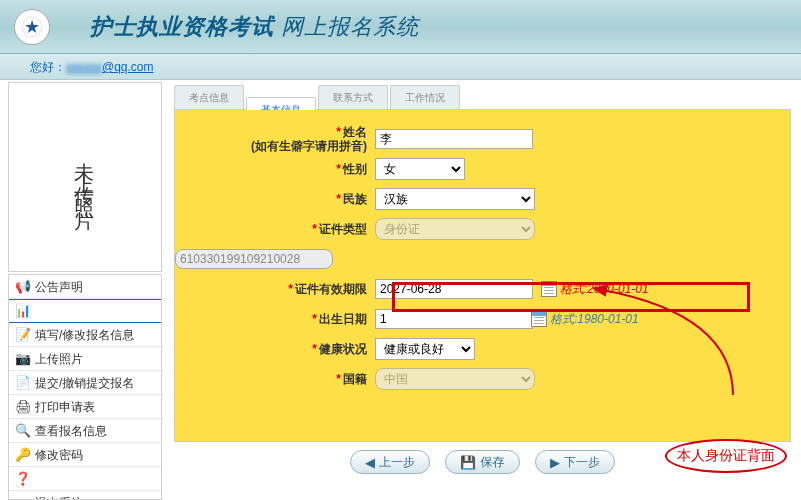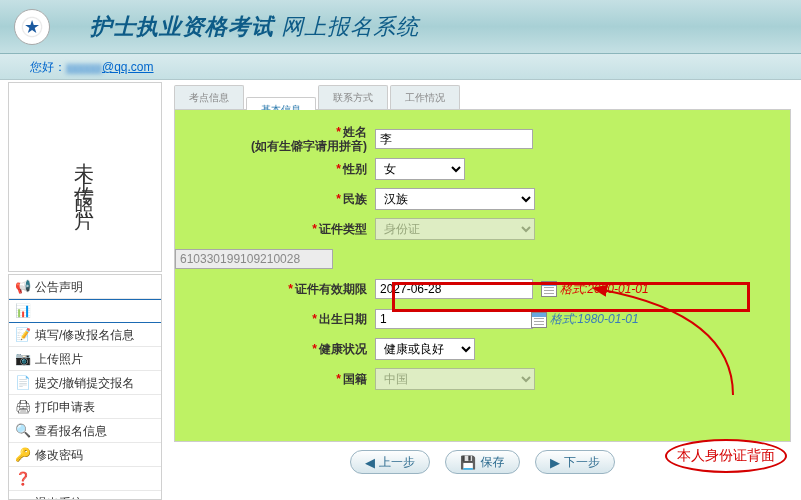--- a/index.html
+++ b/index.html
@@ -24,31 +24,31 @@
 .menu-item { height: 24px; line-height: 24px; padding-left: 6px; border-bottom: 1px solid #e8e8e8; color: #333; display:flex; align-items:center; cursor:pointer;}
 .menu-item:last-child { border-bottom:none;}
 .menu-item .mi-icon { width: 16px; height:16px; margin-right:4px; display:inline-block; font-size:13px; text-align:center; line-height:16px;}
 .menu-item.active { color: #1b6ab3; font-weight: bold; border-top:1px solid #1b6ab3; border-bottom:1px solid #1b6ab3;}
 
 .main { flex:1; padding: 0 10px 0 10px; position:relative;}
 .tabs { height: 30px; display:flex; align-items:flex-end; border-bottom:1px solid #ccc; margin-top: 0;}
 .tab { padding: 5px 14px 4px; background:#e6eef0; border:1px solid #ccc; border-bottom:none; margin-right:2px; color:#888; border-radius:2px 2px 0 0; cursor:pointer; font-size:10px;}
 .tab.active { background:#fff; color:#2b7aad; position:relative; top:12px;}
 
-.form-area { border:1px solid #ccc; border-top:none; padding: 14px 4px 14px 0; background:#bef264; height: 332px; position:relative;}
+.form-area { border:1px solid #ccc; border-top:none; padding: 14px 4px 14px 0; background:#fde047; height: 332px; position:relative;}
 .form-row { display:flex; align-items:center; height: 30px; }
 .form-label { width: 200px; text-align:right; padding-right: 8px; font-weight:bold; color:#333; line-height:14px;}
 .form-label .sub { font-weight:bold; display:block; font-size:12px;}
 .req { color:#d00; margin-right:2px;}
 .form-input { width: 158px; height:20px; border:1px solid #a8a8a8; padding: 0 4px; font-size:12px; background:#fff;}
-.form-input[disabled] { background:#ececec; color:#888;}
+.form-input[disabled] { background:#ececec; color:#888;border-radius:8px;}
 select.form-input { width: 160px; height:22px;}
 select.short { width: 90px;}
 .hint { margin-left: 8px; color:#d00; font-size:12px; display:flex; align-items:center;font-style:italic;}
-.hint.blue { color:#3a7cb8;align-items:flex-end;}
+.hint.blue { color:#3a7cb8;}
 .cal-icon { width:16px; height:16px; display:inline-block; margin-right:3px; background: linear-gradient(to bottom,#6aa8e0 0 30%,#fff 30% 100%); border:1px solid #888; position:relative;}
 .cal-icon::after { content:""; position:absolute; left:2px; right:2px; top:5px; height:1px; background:#aaa; box-shadow: 0 3px 0 #aaa, 0 6px 0 #aaa;}
 
 .highlight-box { position:absolute; border:3px solid #d40000; left: 217px; top: 172px; width: 358px; height: 30px; pointer-events:none;}
 
 .annotation { position:absolute; right: 14px; top: 312px; border:2px solid #d40000; border-radius: 50%/50%; padding: 6px 10px; color:#d40000; font-size:14px; background:#fff;margin-top:47px;}
 .arrow-svg { position:absolute; right: 58px; top: 205px; width: 150px; height: 120px; pointer-events:none;}
 
 .btn-row { text-align:center; margin-top: 8px;}
 .btn { display:inline-flex; align-items:center; height:24px; padding: 0 14px; margin: 0 6px; border:1px solid #9ab4c2; border-radius:12px; background: linear-gradient(to bottom,#fdfefe,#d7e6ec); color:#2b6a8e; cursor:pointer; font-size:12px;}

